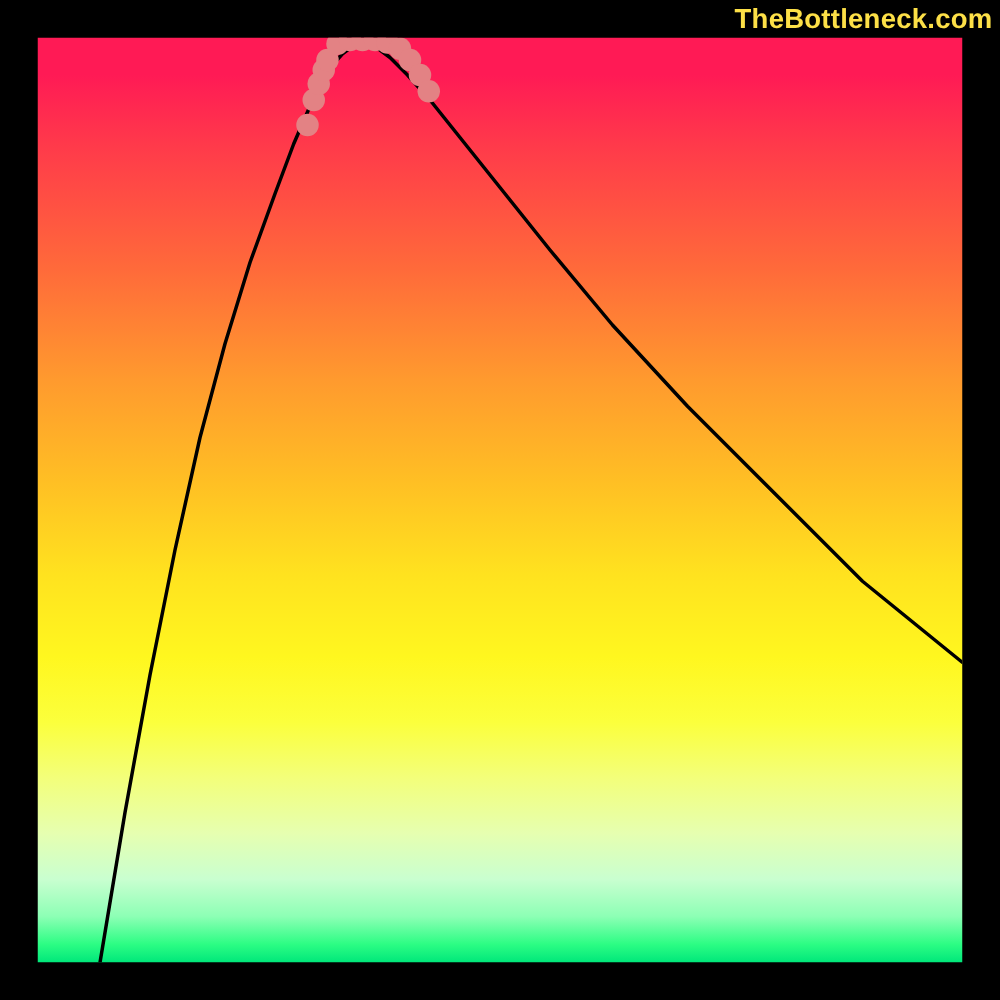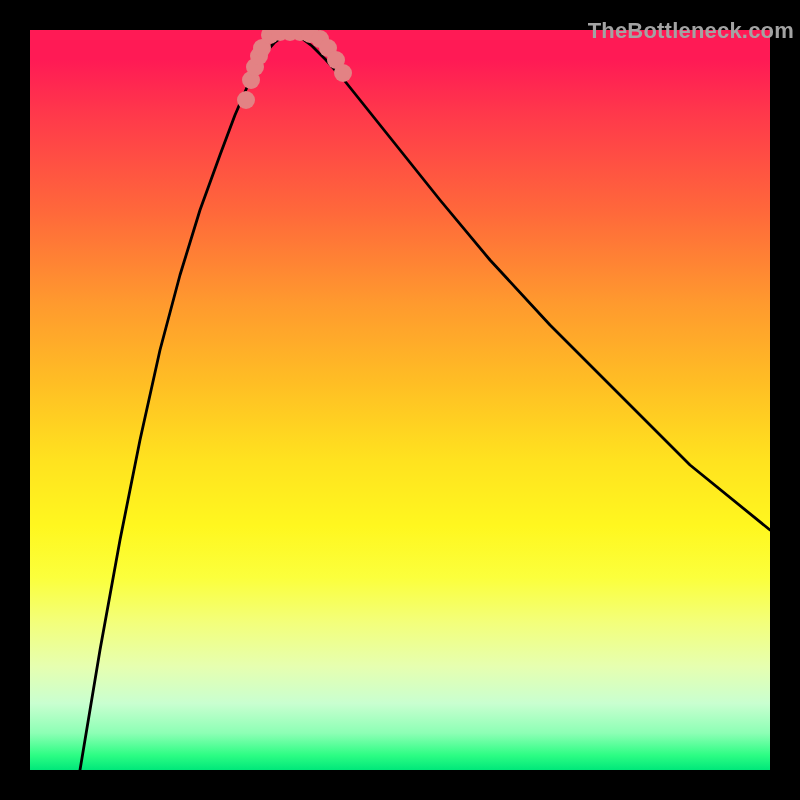--- a/index.html
+++ b/index.html
@@ -16,21 +16,21 @@
       #ffe21f 58%,
       #fff71f 67%,
       #fbff3c 74%,
       #f3ff7a 80%,
       #e6ffb0 86%,
       #c9ffd0 91%,
       #8dffb5 95%,
       #2dfd84 98%,
       #00e77a 100%);
   }
-  .watermark{position:absolute;right:6px;top:2px;color:#a3a3a3;font-size:22px;font-weight:600;letter-spacing:0.2px;margin-top:16px;}
+  .watermark{position:absolute;right:6px;top:2px;color:#fde047;font-size:22px;font-weight:600;letter-spacing:0.2px;}
   .svg-layer{position:absolute;left:0;top:0;}
 </style>
 </head>
 <body>
 
 <div class="frame">
   <div class="plot">
     <div class="gradient"></div>
     <svg id="svg" class="svg-layer" width="740" height="740" viewBox="0 0 740 740">
         <path d="M50.0 740.0 L70.0 620.0 L90.0 510.0 L110.0 410.0 L130.0 320.0 L150.0 245.0 L170.0 180.0 L190.0 125.0 L205.0 85.0 L218.0 55.0 L228.0 35.0 L236.0 22.0 L244.0 13.0 L252.0 7.0 L260.0 3.0 " fill="none" stroke="#000" stroke-width="2.8" stroke-linecap="round" stroke-linejoin="round"></path>

